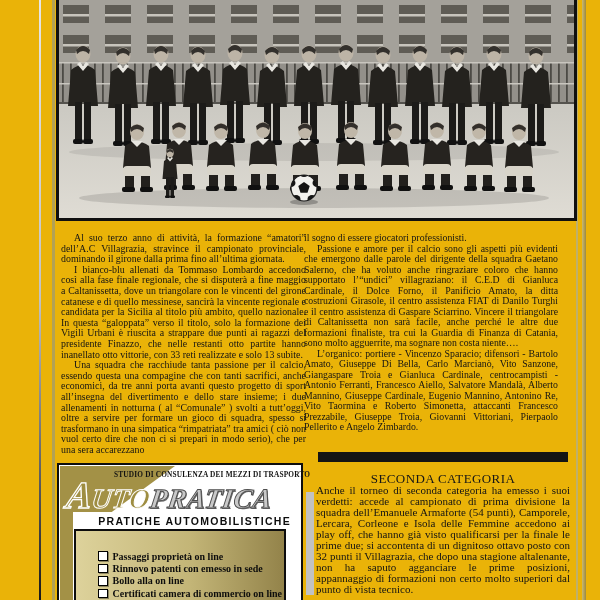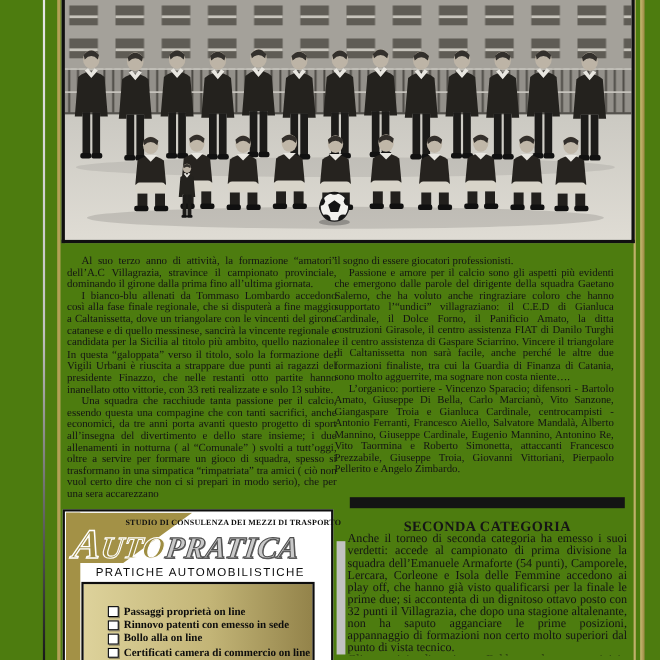--- a/index.html
+++ b/index.html
@@ -1,16 +1,16 @@
 <!DOCTYPE html>
 <html><head>
 <meta charset="utf-8">
 <style>
   html,body{margin:0;padding:0;background:#ffffff;}
-  #page{position:relative;width:600px;height:600px;overflow:hidden;background:#4d7c0f;
+  #page{position:relative;width:600px;height:600px;overflow:hidden;background:#eab308;
         font-family:"Liberation Serif", serif;color:#161616;}
 
   
   .scan-edge{position:absolute;left:39px;top:0;width:2px;height:600px;
              background:linear-gradient(#e6e6e6,#c2c2c2 50%,#191919);}
   .gold-left{position:absolute;left:52px;top:0;width:3px;height:600px;background:#b2a156;}
   .gold-right-a{position:absolute;left:576px;top:0;width:2px;height:600px;background:#bfb06a;}
   .gold-right-b{position:absolute;left:582px;top:0;width:4px;height:600px;
                 background:linear-gradient(90deg,#c9ba72,#9a8942);}
 
@@ -23,38 +23,38 @@
   .col{position:absolute;text-align:justify;color:#141414;}
   #col-left{left:61px;top:233px;width:245px;font-size:9.9px;line-height:10.6px;}
   #col-right-top{left:304px;top:233px;width:254px;font-size:9.8px;line-height:10.5px;}
   #col-right-bottom{left:316px;top:485px;width:254px;height:111px;overflow:hidden;
                     font-size:11px;line-height:11px;}
   .col p{margin:0;}
   .ind{text-indent:13px;}
 
   .divider-bar{position:absolute;left:318px;top:452px;width:250px;height:10px;background:#141414;}
   #section-title{position:absolute;left:316px;top:471px;width:254px;text-align:center;
-                 font-weight:bold;font-size:13px;letter-spacing:.4px;}
+                 font-weight:normal;font-size:13px;letter-spacing:.4px;}
 
   
   #ad{position:absolute;left:57px;top:463px;width:246px;height:141px;box-sizing:border-box;
       background:#ffffff;border:2.5px solid #0e0e0e;z-index:5;}
   .ad-band{position:absolute;left:1px;top:1px;width:13px;height:134px;background:#a39146;}
   .ad-corner{position:absolute;left:1px;top:1px;width:115px;height:46px;background:#a39146;
              clip-path:polygon(0 0,100% 0,45% 100%,0 100%);}
   .ad-tagline{position:absolute;top:5px;left:55px;width:154px;text-align:center;
               font-weight:bold;font-size:7.3px;letter-spacing:.2px;white-space:nowrap;color:#111;}
   .ad-brand{position:absolute;top:11px;left:8px;width:234px;transform:skewX(-8deg);
             font-style:italic;font-weight:bold;line-height:1;white-space:nowrap;}
   .brand-a{font-size:38px;color:#9e8d41;-webkit-text-stroke:1.3px #ffffff;}
   .brand-uto{font-size:28px;color:#9e8d41;-webkit-text-stroke:1px #ffffff;letter-spacing:.5px;}
   .brand-pratica{font-size:28px;color:#c9c9c9;-webkit-text-stroke:1px #4f4f4f;letter-spacing:.5px;
                  text-shadow:1px 1px 0 #6a6a6a;}
-  .ad-subtitle{position:absolute;top:50px;left:28px;width:204px;text-align:left;
-               font-family:"Liberation Sans", sans-serif;font-weight:normal;font-size:10.5px;
+  .ad-subtitle{position:absolute;top:50px;left:28px;width:204px;text-align:right;
+               font-family:"Liberation Sans", sans-serif;font-weight:bold;font-size:10.5px;
                letter-spacing:1.3px;color:#0d0d0d;white-space:nowrap;}
   .ad-listbox{position:absolute;top:64px;left:15px;width:212px;box-sizing:border-box;
               border:2px solid #0d0d0d;padding:3px 4px 4px 6px;
               background:linear-gradient(90deg,#ddd29b 0%,#c3b577 55%,#93834a 100%);}
   .ad-listbox ul{margin:16px;padding:0;list-style:none;}
   .ad-listbox li{display:flex;align-items:center;height:12.4px;}
   .cb{width:7.5px;height:7.5px;background:#fff;border:1.6px solid #000;margin-right:5px;flex:none;
       box-shadow:1px 1px 0 rgba(0,0,0,.35);}
   .svc{font-weight:bold;font-size:10px;white-space:nowrap;color:#0d0d0d;}
   .ad-shadow{position:absolute;left:306px;top:492px;width:8px;height:103px;background:#c2c2c2;}

